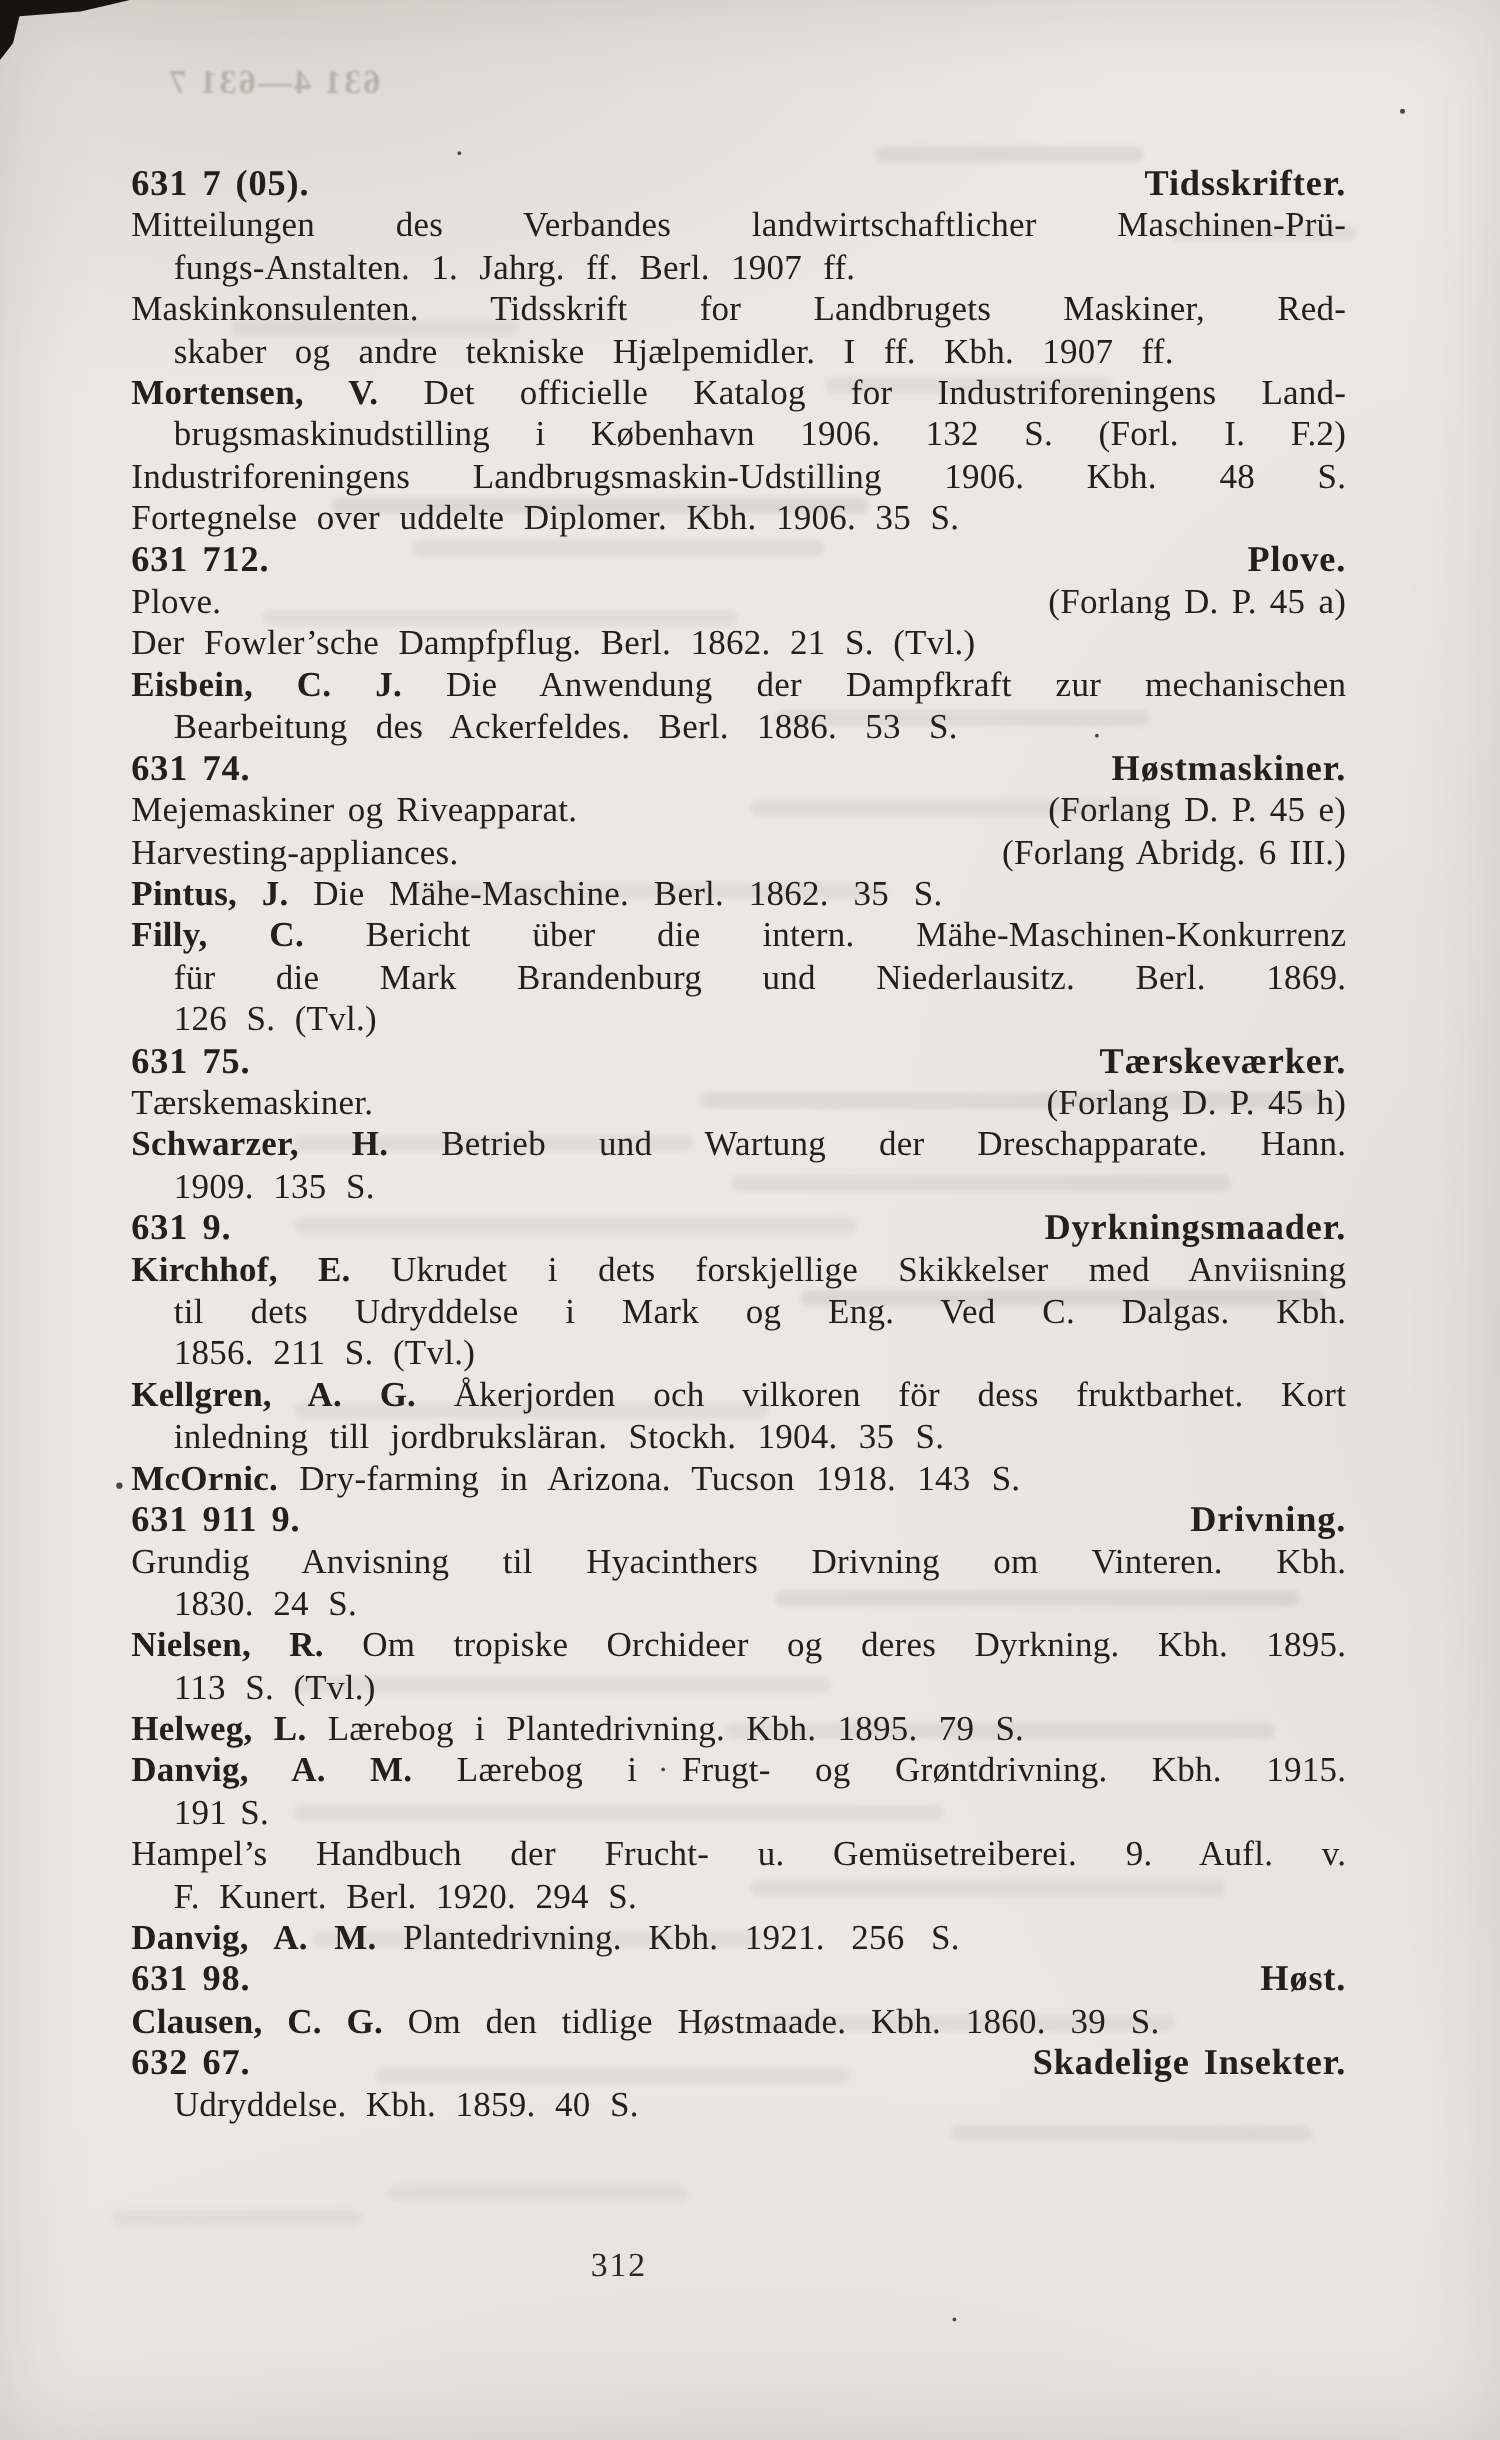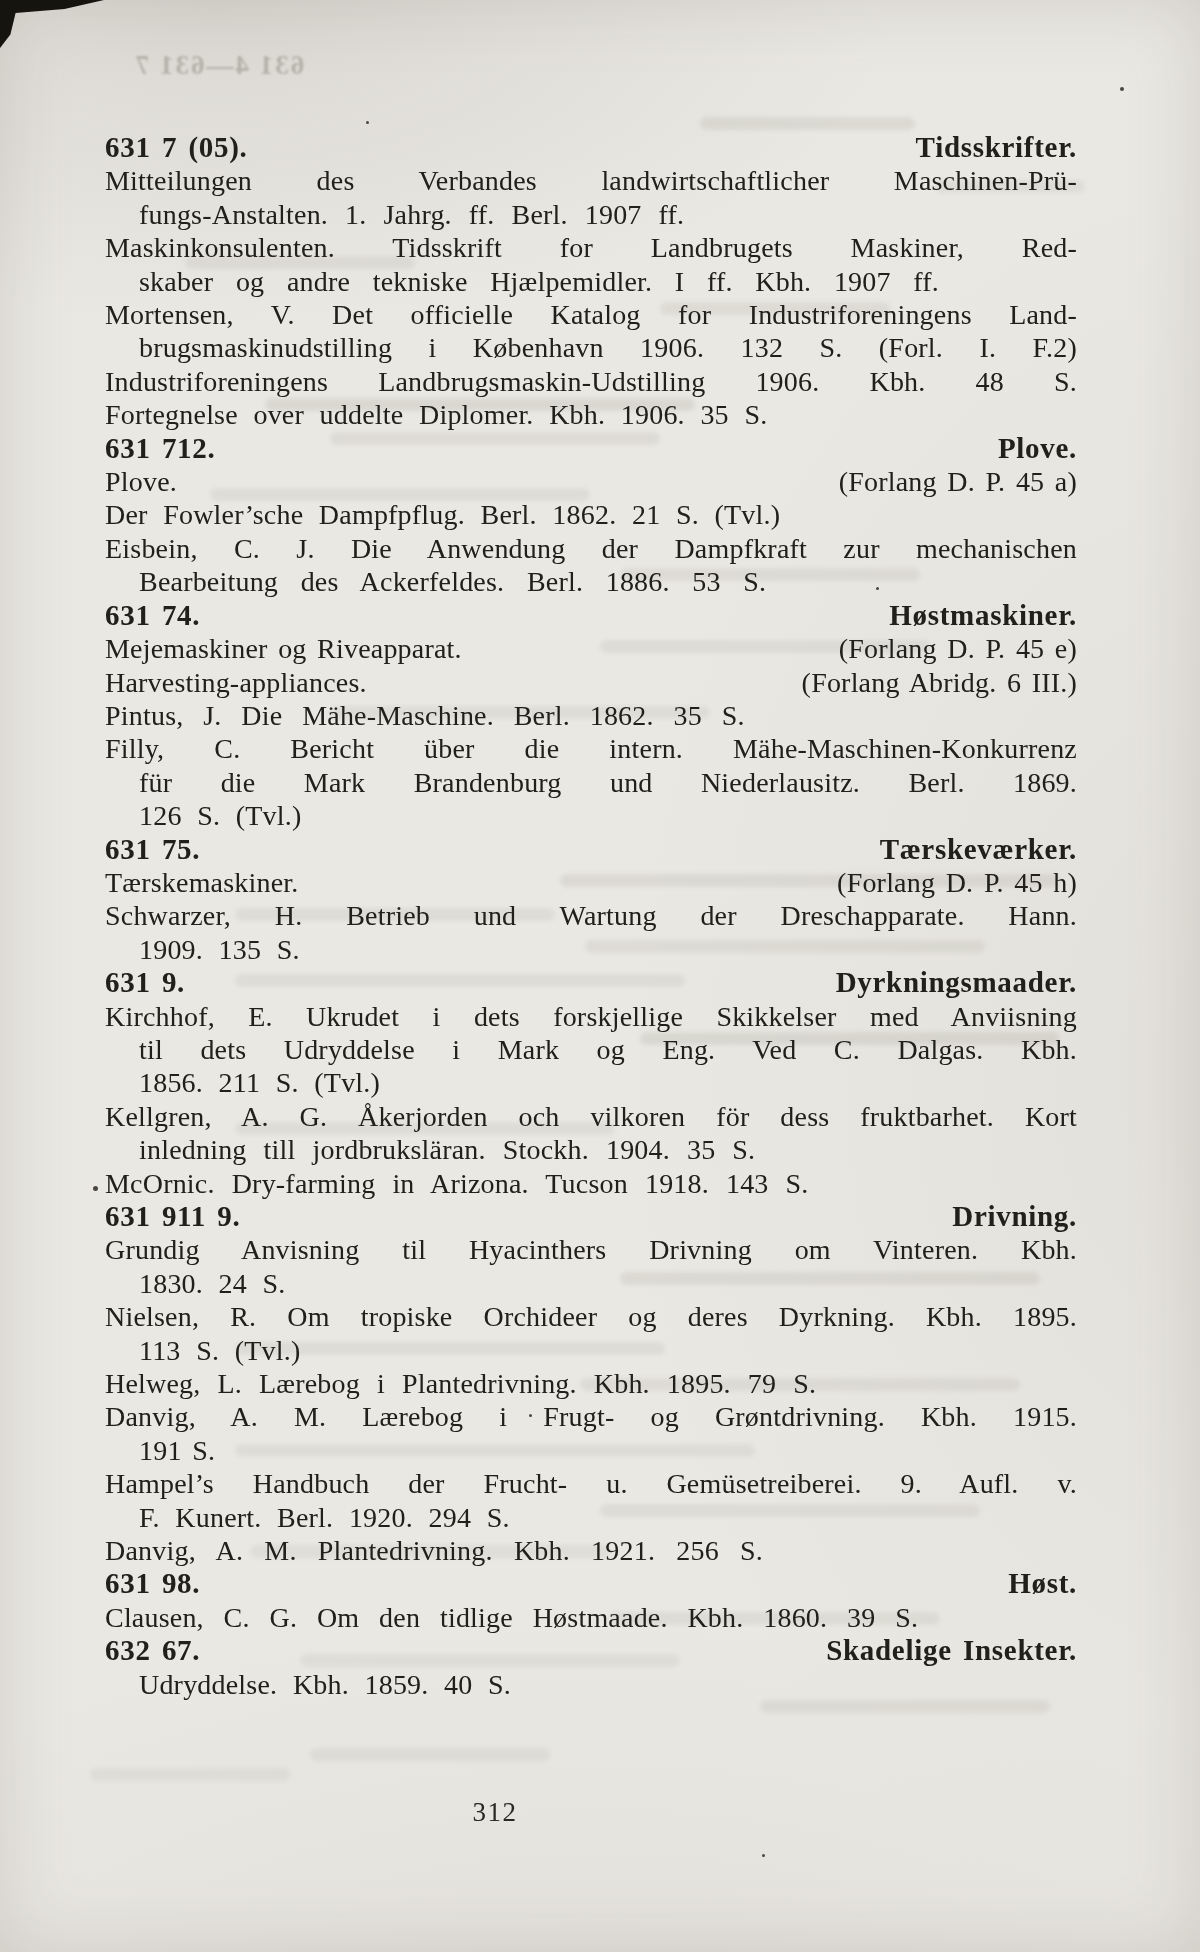--- a/index.html
+++ b/index.html
@@ -17,21 +17,21 @@
   .ghost-header{position:absolute;left:88px;top:50px;width:262px;text-align:center;
     font-weight:bold;font-size:27px;color:rgba(148,146,135,0.55);
     transform:scaleX(-1);filter:blur(0.8px);letter-spacing:2px;}
   .textblock{position:absolute;left:105px;top:131px;width:972px;}
   .line{height:33.42px;line-height:33.42px;font-size:28px;white-space:nowrap;
         word-spacing:0.12em;letter-spacing:0.2px;}
   .line.just{white-space:normal;text-align:justify;text-align-last:justify;}
   .line.ind{padding-left:34px;}
   .hrow,.srow{display:flex;justify-content:space-between;}
   .hrow span{font-weight:bold;font-size:29px;letter-spacing:0.7px;}
-  .au{font-weight:normal;}
+  .au{font-weight:bold;}
   .pagenum{position:absolute;top:1797px;left:420px;width:150px;text-align:center;
     font-size:27px;letter-spacing:1.5px;color:#2a2823;}
   .gbar{position:absolute;height:13px;border-radius:7px;background:#999b8a;filter:blur(2px);}
   .speck{position:absolute;background:#4a463e;border-radius:50%;}
 </style>
 </head>
 <body>
 
 <div class="sheet">
 

